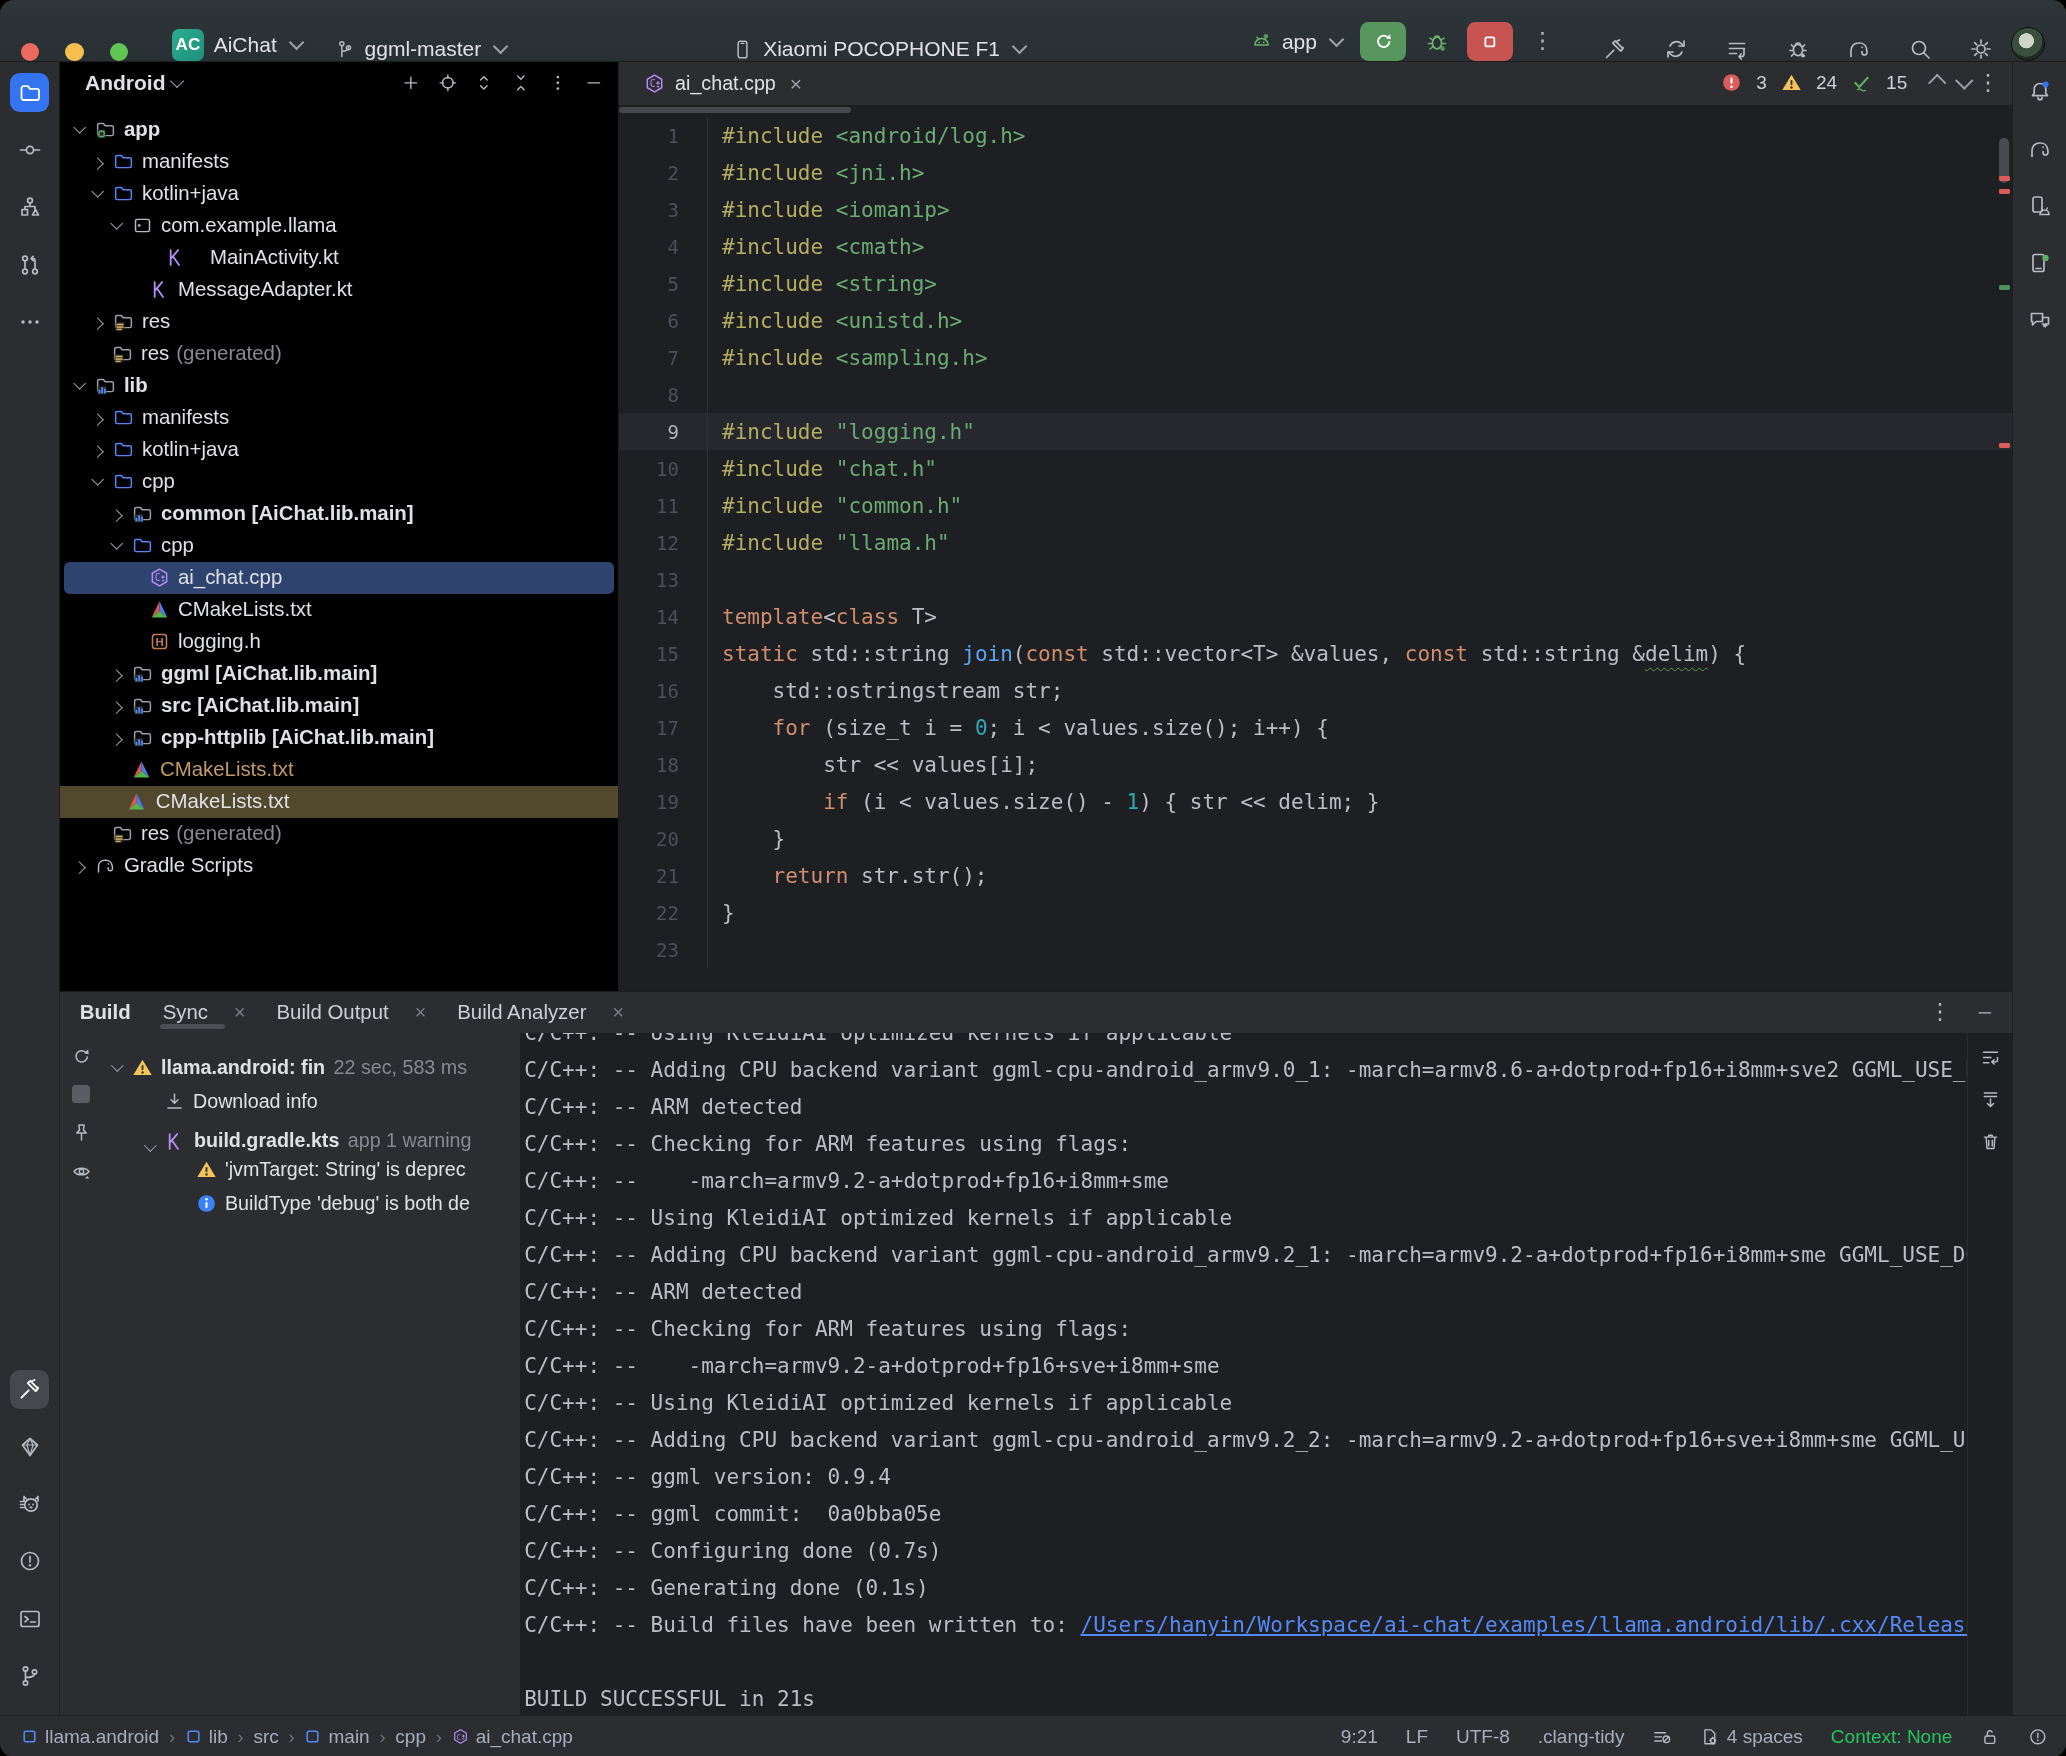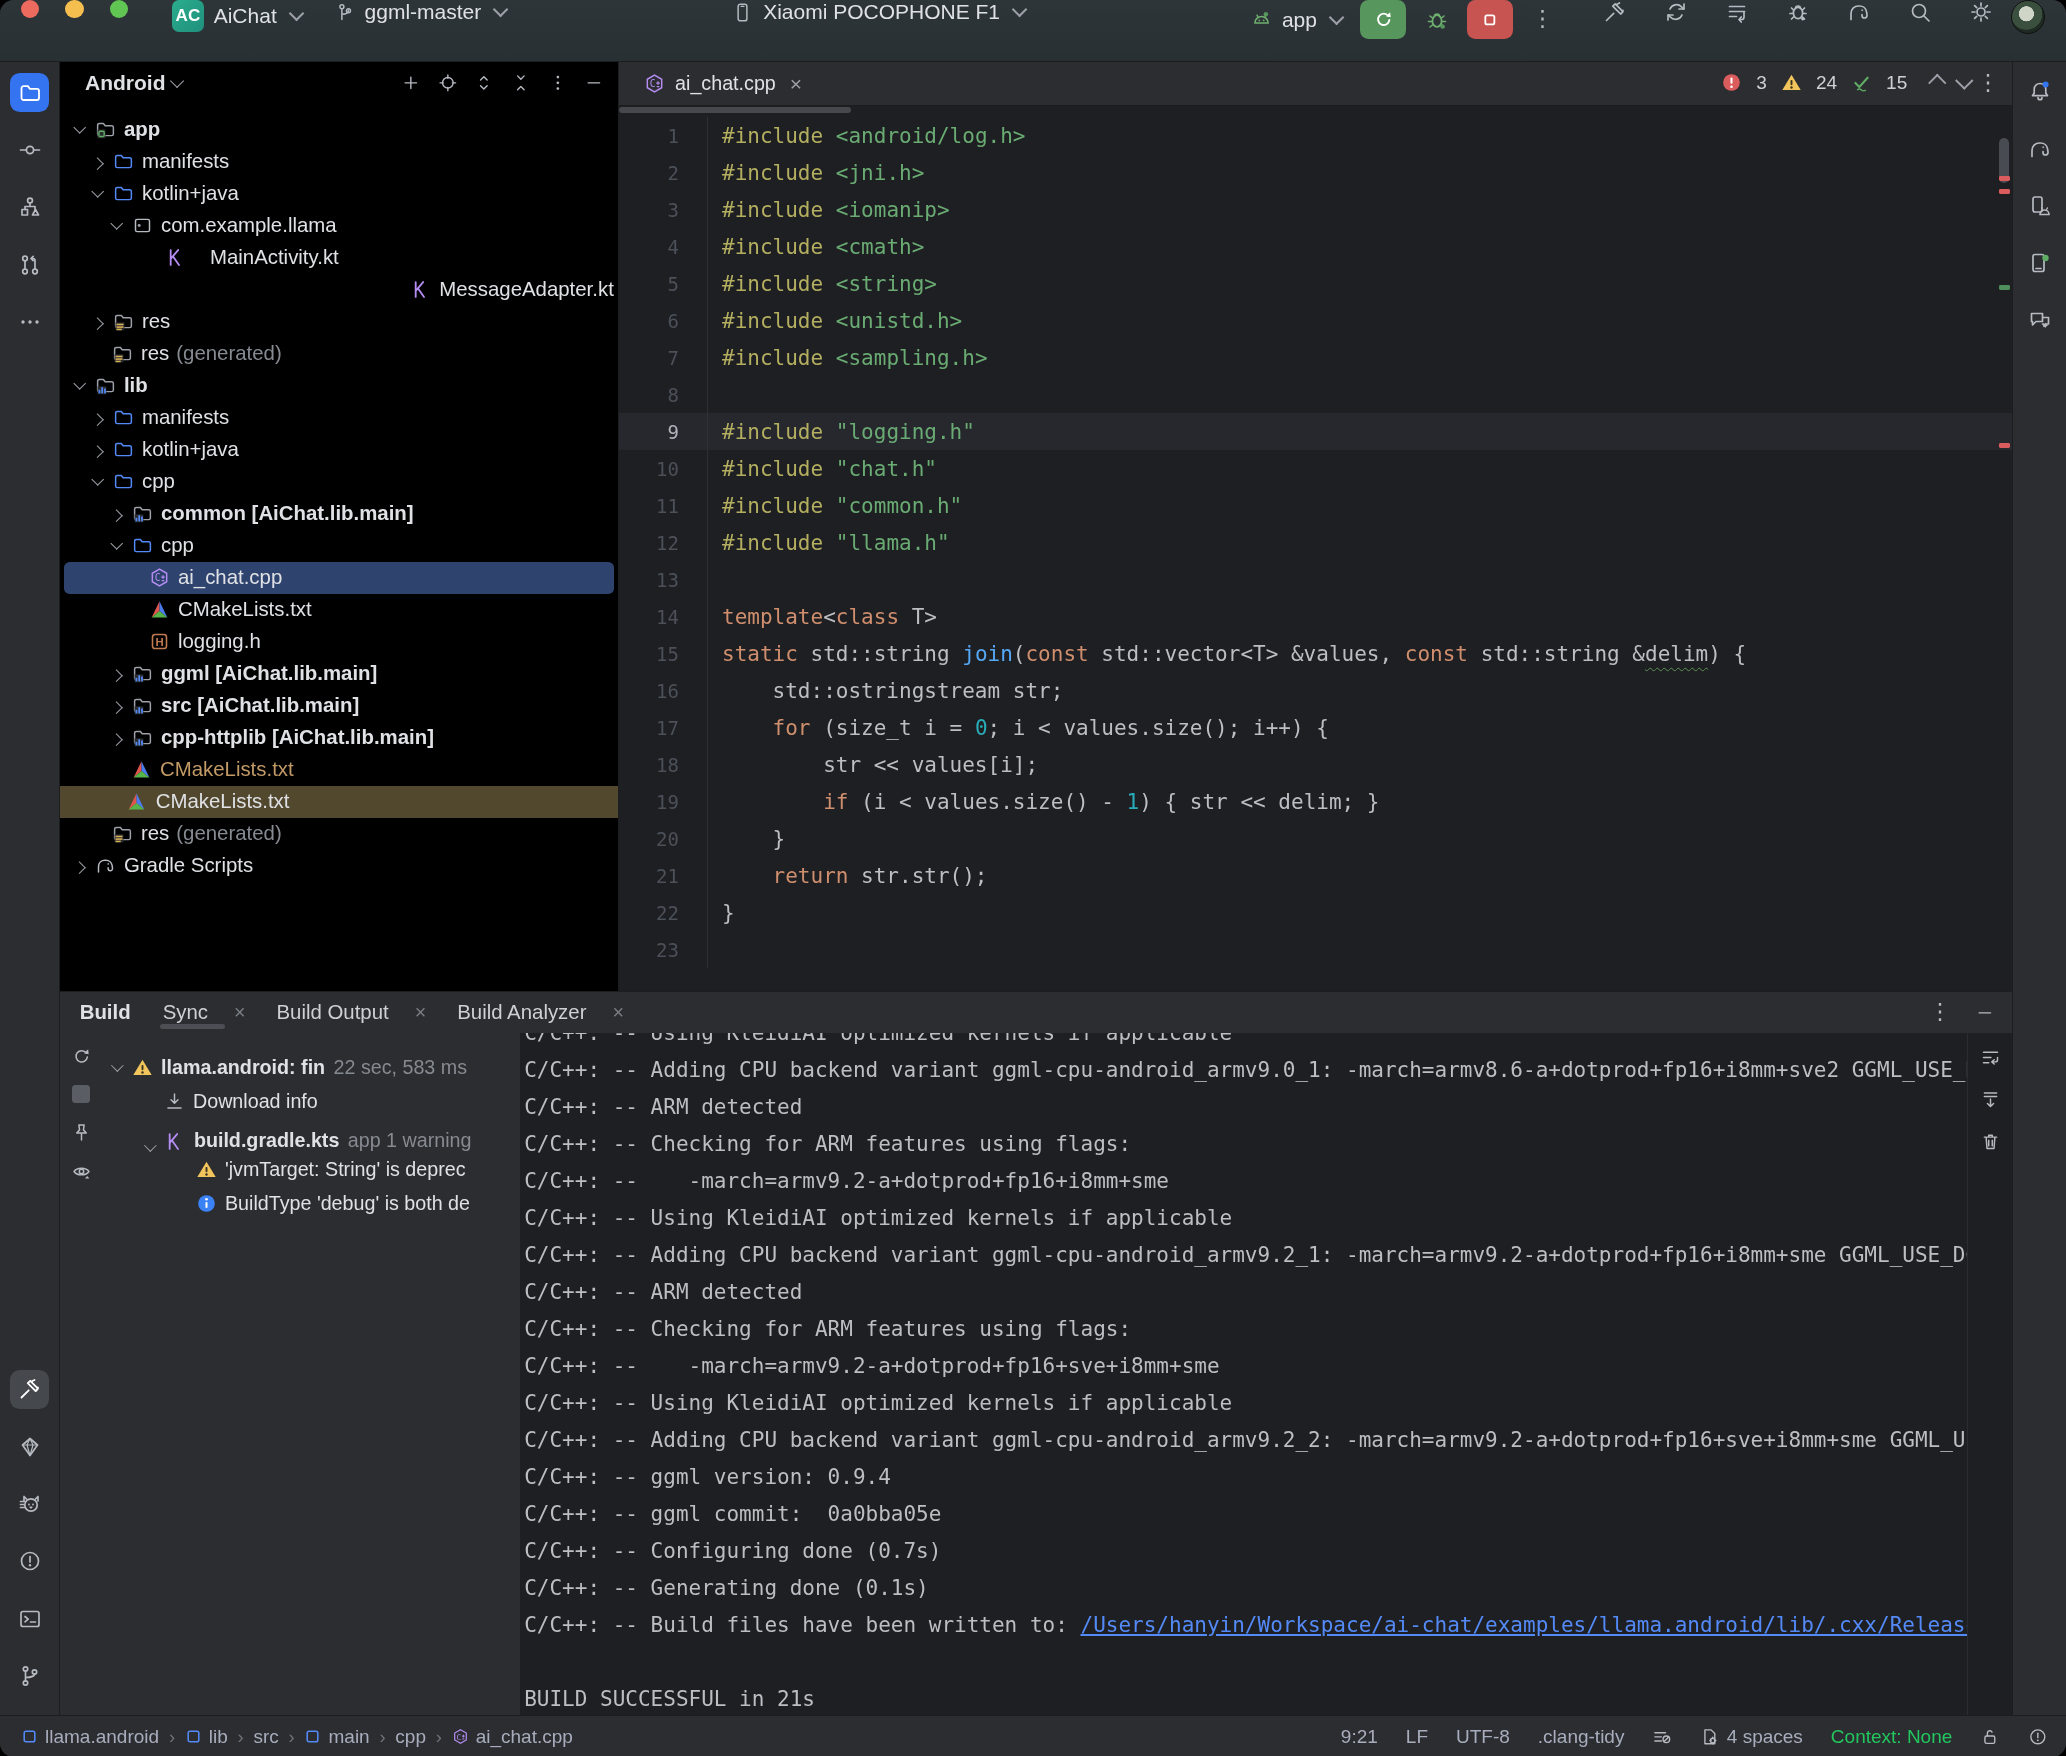--- a/index.html
+++ b/index.html
@@ -2,21 +2,21 @@
 <html style="font-size:11.2px"><head>
 <meta charset="utf-8">
 <style>
   html,body{margin:0;padding:0;background:#000;}
   body{width:2066px;height:1757px;overflow:hidden;font-family:"Liberation Sans",sans-serif;color:#DFE1E5;
        -webkit-font-smoothing:antialiased;}
   .window{width:2066px;height:1757px;border-radius:14px;overflow:hidden;background:#1E1F22;display:flex;flex-direction:column;}
 
   
   .titlebar{height:62px;flex:0 0 62px;background:linear-gradient(180deg,#2e3539,#293034);border-bottom:0.7px solid #1b1d1f;
-            display:flex;align-items:flex-start;padding:0 21px;box-sizing:border-box;}
+            display:flex;align-items:flex-end;padding:0 21px;box-sizing:border-box;}
   .lights{display:flex;gap:26px;margin-right:44px;}
   .light{width:18.3px;height:18.3px;border-radius:50%;}
   .l-red{background:#ED6A5E}.l-yel{background:#F4BF4F}.l-grn{background:#61C554}
   .tb-group{display:flex;align-items:center;gap:9.8px;margin-right:32px;font-size:21px;color:#DFE1E5;}
   .ac-logo{width:32px;height:32px;border-radius:7px;background:linear-gradient(135deg,#2BAD8D,#1F8F7D);
            display:flex;align-items:center;justify-content:center;font-weight:bold;font-size:17px;color:#fff;}
   .chev{width:9.1px;height:9.1px;border-right:2.1px solid #9DA0A8;border-bottom:2.1px solid #9DA0A8;
         transform:rotate(45deg) translate(-1.4px,-1.4px);display:inline-block;margin-left:4.2px;}
   .tb-spacer{flex:1}
   .tb-run{display:flex;align-items:center;gap:18.3px;margin-right:49px;}
@@ -434,21 +434,21 @@
               </div>
               <div class="trow" style="padding-left: 62px; gap: 16px;">
                 <span class="tchev none"></span>
                 <span class="ic">
                   <svg viewBox="0 0 24 24">
                     <path d="M6.5 3.5v17M6.5 13.5L15 3.5M9 10.5l7 10" fill="none" stroke="#B48CF2" stroke-width="2.1" stroke-linecap="round"></path>
                   </svg>
                 </span>
                 <span>MainActivity.kt</span>
               </div>
-              <div class="trow" style="padding-left: 62px; justify-content: flex-end;">
+              <div class="trow" style="padding-left: 62px;">
                 <span class="tchev none"></span>
                 <span class="ic">
                   <svg viewBox="0 0 24 24">
                     <path d="M6.5 3.5v17M6.5 13.5L15 3.5M9 10.5l7 10" fill="none" stroke="#B48CF2" stroke-width="2.1" stroke-linecap="round"></path>
                   </svg>
                 </span>
                 <span>MessageAdapter.kt</span>
               </div>
               <div class="trow" style="padding-left: 25px;">
                 <span class="tchev closed"></span>

